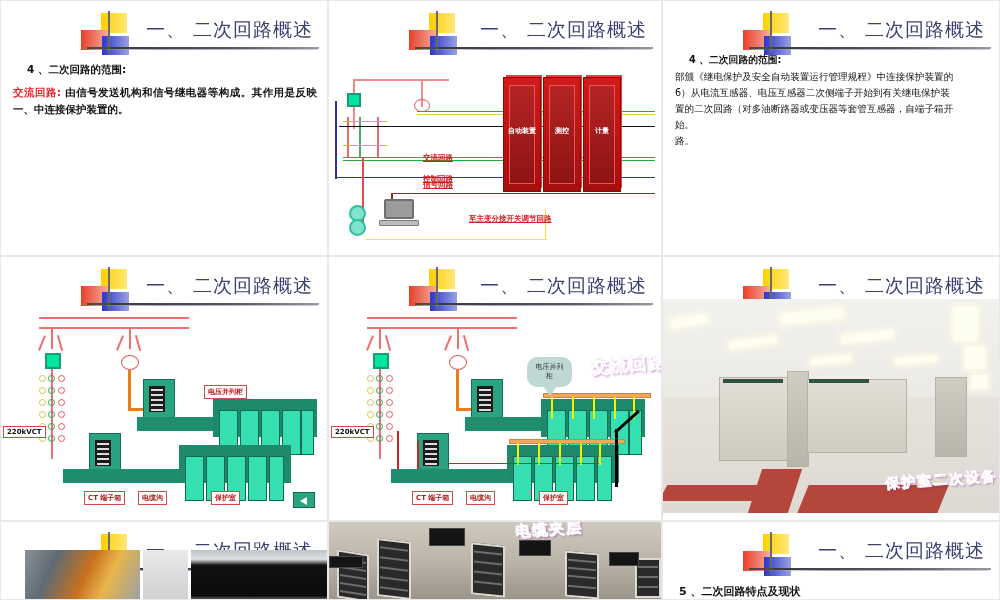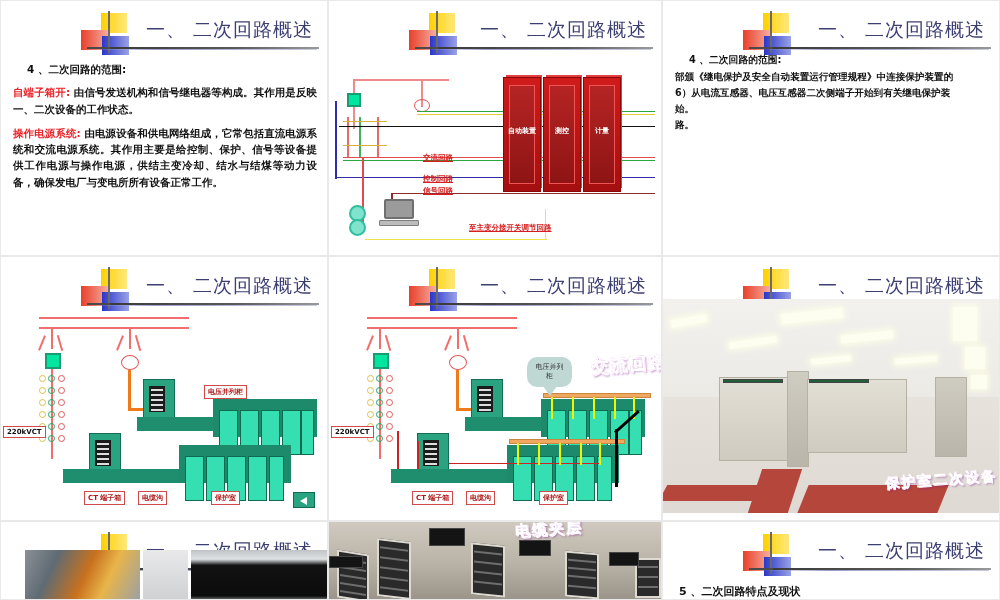--- a/index.html
+++ b/index.html
@@ -45,21 +45,21 @@
       background: linear-gradient(90deg, rgba(190,195,225,0), #9aa0c8 30%, #c8ccdf 100%); }
 
   
   .body-txt { position:absolute; left:12px; top:60px; right:10px;
       font-family:"DejaVu Sans","Liberation Sans",sans-serif;
       font-size:10.5px; line-height:1.55; color:#111; }
   .body-txt.sm { font-size:9.6px; line-height:1.45; }
   .lead { font-weight:bold; margin-left:14px; margin-bottom:7px; font-size:10.5px; }
   .term { color:#e8252a; font-weight:bold; }
   .para { font-weight:bold; margin-bottom:8px; text-align:justify; }
-  .para-c { font-weight:bold; margin-bottom:2px; text-align:justify; }
+  .para-c { font-weight:normal; margin-bottom:2px; text-align:justify; }
 
   
   .d2 { position:absolute; left:0; top:58px; width:100%; height:198px; }
   .busline { position:absolute; background:#f08b8b; }
   .cab { position:absolute; top:18px; width:38px; height:115px;
       background: linear-gradient(180deg,#d01b1b,#a50f0f);
       border:1px solid #8c0606;
       box-shadow: 2px -3px 0 -1px #e04040;
   }
   .cab::before{content:"";position:absolute;left:5px;top:7px;right:5px;bottom:7px;
@@ -160,24 +160,21 @@
         <div class="bar-v"></div>
         <div class="bar-h"></div>
       </div>
       <div class="hdr-rule"></div>
       <div class="hdr-title">一、  二次回路概述</div>
       <div class="hdr-underline"></div>
     </div>
     <div class="body-txt">
       <div class="lead">4 、二次回路的范围:</div>
       <div class="para">
-        <span class="term">自端子箱开:</span><span>  由信号发送机构和信号继电器等构成。其作用是反映一、二次设备的工作状态。</span>
-      </div>
-      <div class="para">
-        <span class="term">操作电源系统:</span><span>  由电源设备和供电网络组成，它常包括直流电源系统和交流电源系统。其作用主要是给控制、保护、信号等设备提供工作电源与操作电源，供结主变冷却、结水与结煤等动力设备，确保发电厂与变电所所有设备正常工作。</span>
+        <span class="term">交流回路:</span><span>  由信号发送机构和信号继电器等构成。其作用是反映一、中连接保护装置的。</span>
       </div>
     </div>
    </div>
   </div>
 
   <div class="slide">
    <div class="slide-inner">
     <div class="hdr">
       <div class="logo">
         <div class="sq-y"></div>
@@ -214,22 +211,22 @@
       <div class="wire" style="left:6px;top:118px;width:320px;height:1.3px;background:#2e2ea8;"></div>
       <div class="wire" style="left:6px;top:42px;width:2px;height:78px;background:#2e2ea8;"></div>
       <div class="wire" style="left:62px;top:134px;width:264px;height:1.3px;background:#8c2b2b;"></div>
       <div class="wire" style="left:62px;top:134px;width:1.6px;height:14px;background:#8c2b2b;"></div>
       <div class="wire" style="left:33px;top:98px;width:1.6px;height:70px;background:#e24b4b;"></div>
       <div class="wire" style="left:36px;top:180px;width:182px;height:1.4px;background:#f0e24a;"></div>
       <div class="wire" style="left:216px;top:150px;width:1.4px;height:31px;background:#f0e24a;"></div>
 
       <div class="lbl-r" style="left:94px;top:94px;">交流回路</div>
       <div class="lbl-r" style="left:94px;top:115px;">控制回路</div>
-      <div class="lbl-r" style="left:94px;top:127px;">信号回路</div>
-      <div class="lbl-r" style="left:140px;top:164px;text-decoration:underline;">至主变分接开关调节回路</div>
+      <div class="lbl-r" style="left:94px;top:121px;">信号回路</div>
+      <div class="lbl-r" style="left:140px;top:155px;text-decoration:underline;">至主变分接开关调节回路</div>
 
       <div class="xf" style="left:20px;top:146px;"></div>
       <div class="xf" style="left:20px;top:160px;"></div>
 
       <div class="laptop">
         <div class="scr"></div>
         <div class="base"></div>
       </div>
 
       <div class="cab" style="left:214px;">
@@ -256,20 +253,21 @@
         <div class="bar-h"></div>
       </div>
       <div class="hdr-rule"></div>
       <div class="hdr-title">一、  二次回路概述</div>
       <div class="hdr-underline"></div>
     </div>
     <div class="body-txt sm" style="top:52px;">
       <div class="lead" style="font-size:9.8px;margin-bottom:3px;">4 、二次回路的范围:</div>
       <div class="para-c">部颁《继电保护及安全自动装置运行管理规程》中连接保护装置的</div>
       <div class="para-c">6）从电流互感器、电压互感器二次侧端子开始到有关继电保护装</div>
+      <div class="para-c">置的二次回路（对多油断路器或变压器等套管互感器，自端子箱开</div>
       <div class="para-c">始。</div>
       <div class="para-c">路。</div>
     </div>
    </div>
   </div>
 
   <div class="slide">
    <div class="slide-inner">
     <div class="hdr">
       <div class="logo">

